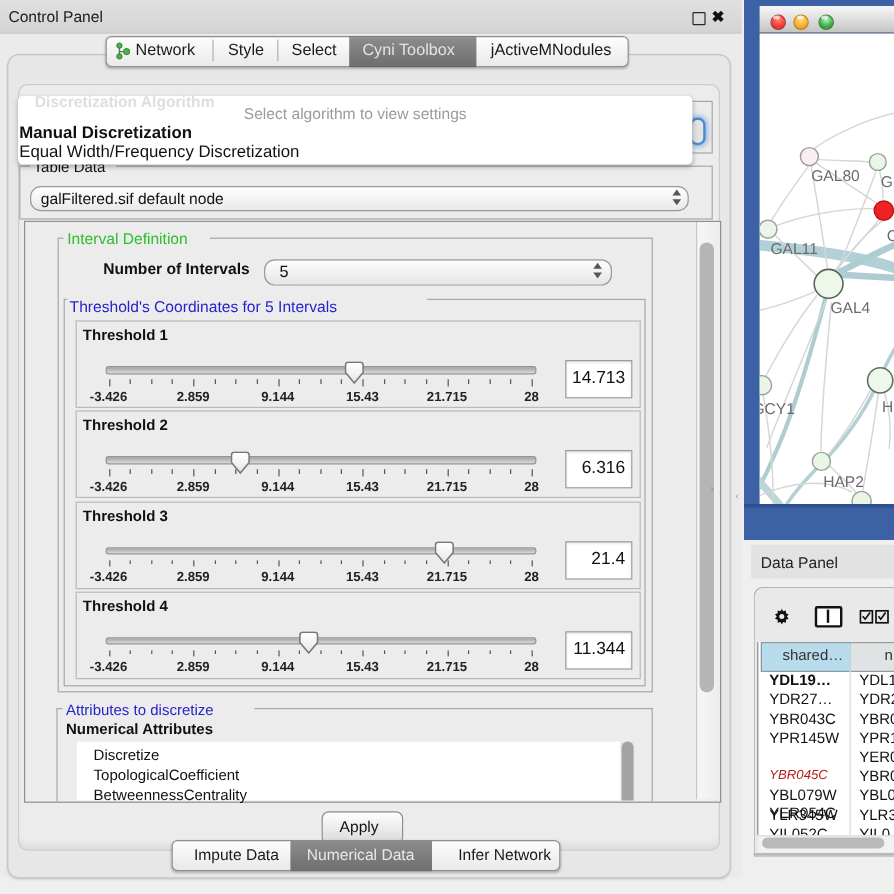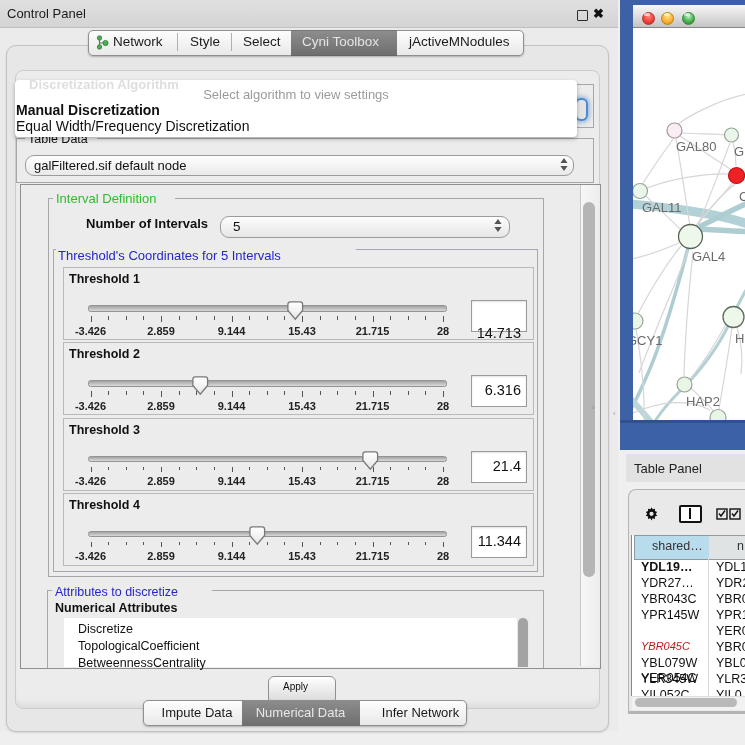--- a/index.html
+++ b/index.html
@@ -110,21 +110,21 @@
      <defs>
         <linearGradient id="tg0" x1="0" y1="0" x2="0" y2="1">
        <stop offset="0" stop-color="#ffffff"></stop>
           <stop offset="0.55" stop-color="#f2f2f2"></stop>
           <stop offset="1" stop-color="#e3e3e3"></stop>
         </linearGradient>
       </defs>
      <path d="M3.2 0.9 H13.3 Q15.6 0.9 15.6 3.2 V9.4 L8.25 18.2 L0.9 9.4 V3.2 Q0.9 0.9 3.2 0.9 Z" fill="url(#tg0)" stroke="#787878" stroke-width="1.3"></path>
    </svg>
     <div class="abs" style="left:470.5px;top:300px;width:56px;height:32px;background:#fff;border:1px solid #9a9a9a;box-sizing:border-box;box-shadow:inset 0 1px 2px rgba(0,0,0,0.12);"></div>
-    <div class="abs" style="left:420px;top:300px;width:101px;height:32px;line-height:31px;text-align:right;font-size:14.5px;color:#111;margin-top:18px;">14.713</div>
+    <div class="abs" style="left:420px;top:300px;width:101px;height:32px;line-height:31px;text-align:right;font-size:14.5px;color:#111;">14.713</div>
     <div class="abs" style="left:62.5px;top:342.3px;width:469px;height:71px;border:1px solid #b9b9b9;background:#ececec;"></div>
     <div class="abs" style="left:69px;top:347.3px;font-size:12.5px;font-weight:bold;color:#111;">Threshold 2</div>
     <div class="abs" style="left:88px;top:380.3px;width:357px;height:4.5px;border-radius:2.5px;background:linear-gradient(#a2a2a2,#dadada);border:0.5px solid #949494;"></div>
     <div class="abs" style="left:90.5px;top:391.3px;width:1px;height:5.5px;background:#555;"></div>
     <div class="abs" style="left:108.1px;top:391.3px;width:1px;height:3.5px;background:#555;"></div>
     <div class="abs" style="left:125.8px;top:391.3px;width:1px;height:3.5px;background:#555;"></div>
     <div class="abs" style="left:143.4px;top:391.3px;width:1px;height:3.5px;background:#555;"></div>
     <div class="abs" style="left:161.0px;top:391.3px;width:1px;height:5.5px;background:#555;"></div>
     <div class="abs" style="left:178.6px;top:391.3px;width:1px;height:3.5px;background:#555;"></div>
     <div class="abs" style="left:196.3px;top:391.3px;width:1px;height:3.5px;background:#555;"></div>
@@ -252,21 +252,21 @@
 <div class="abs" style="left:55px;top:601px;font-size:12.5px;font-weight:bold;color:#111;">Numerical Attributes</div>
 
 <div class="abs" style="left:64px;top:618px;width:453px;height:49px;background:#ffffff;"></div>
 <div class="abs" style="left:78px;top:622px;font-size:12.5px;color:#111;">Discretize</div>
 <div class="abs" style="left:78px;top:639px;font-size:12.5px;color:#111;">TopologicalCoefficient</div>
 <div class="abs" style="left:78px;top:656px;font-size:12.5px;color:#111;">BetweennessCentrality</div>
 <div class="abs" style="left:517px;top:618px;width:12px;height:49px;background:#e8e8e8;"></div>
 <div class="abs" style="left:518px;top:618px;width:10px;height:49px;background:#a3a3a3;border-radius:5px 5px 0 0;"></div>
 
 <div class="abs" style="left:268px;top:676px;width:66px;height:26px;background:linear-gradient(#ffffff,#d8d8d8);border:1px solid #8f8f8f;border-radius:6px;"></div>
-<div class="abs" style="left:283px;top:681px;font-size:10px;color:#111;">Apply</div>
+<div class="abs" style="left:283px;top:681px;font-size:13px;color:#111;">Apply</div>
 
 <div class="abs" style="left:143px;top:700px;width:324px;height:26px;background:linear-gradient(#fdfdfd,#e9e9e9);border:1px solid #8f8f8f;border-radius:5px;box-shadow:0 1px 2px rgba(0,0,0,0.25);box-sizing:border-box;"></div>
 <div class="abs" style="left:241.5px;top:700px;width:118px;height:26px;background:linear-gradient(#8d8d8d,#6e6e6e);"></div>
 <div class="abs" style="left:148px;top:705px;width:98px;text-align:center;font-size:13px;color:#1a1a1a;">Impute Data</div>
 <div class="abs" style="left:241.5px;top:705px;width:118px;text-align:center;font-size:13px;color:#e8e8e8;">Numerical Data</div>
 <div class="abs" style="left:359.5px;top:705px;width:122px;text-align:center;font-size:13px;color:#1a1a1a;">Infer Network</div>
 
 <div class="abs" style="left:15px;top:80px;width:562px;height:57px;background:#ffffff;border-radius:4px;box-shadow:0 2px 4px rgba(0,0,0,0.28);"></div>
 <div class="abs" style="left:29px;top:77px;font-size:13px;font-weight:bold;color:#dedede;">Discretization Algorithm</div>
 <div class="abs" style="left:15px;top:87px;width:562px;text-align:center;font-size:13px;color:#9b9b9b;">Select algorithm to view settings</div>
@@ -338,21 +338,21 @@
     <text x="9" y="184">GAL11</text>
     <text x="59" y="233">GAL4</text>
     <text x="102" y="315">H</text>
     <text x="-6" y="317">GCY1</text>
     <text x="53" y="378">HAP2</text>
   </g>
 </svg>
 </div>
 
 <div class="abs" style="left:626px;top:454px;width:119px;height:28px;background:#e2e2e2;"></div>
-<div class="abs" style="left:634px;top:461px;font-size:13px;color:#222;">Table Panel</div>
+<div class="abs" style="left:634px;top:461px;font-size:13px;color:#222;">Data Panel</div>
 
 <div class="abs" style="left:628px;top:489px;width:117px;height:223px;background:#e9e9e9;border:1px solid #b4b4b4;border-radius:8px 0 0 0;border-right:none;"></div>
 
 <svg class="abs" style="left:643px;top:505px;" width="17" height="18" viewBox="0 0 17 18">
   <path d="M8.5 2.2 L9.6 4.3 L12 3.7 L11.9 6.1 L14.2 6.9 L12.7 8.8 L14.2 10.7 L11.9 11.5 L12 13.9 L9.6 13.3 L8.5 15.4 L7.4 13.3 L5 13.9 L5.1 11.5 L2.8 10.7 L4.3 8.8 L2.8 6.9 L5.1 6.1 L5 3.7 L7.4 4.3 Z" fill="#111"></path>
   <circle cx="8.5" cy="8.8" r="2.1" fill="#e9e9e9"></circle>
 </svg>
 <div class="abs" style="left:679px;top:505px;width:19px;height:14px;border:2.5px solid #111;border-radius:2px;background:#fff;"></div>
 <div class="abs" style="left:688.5px;top:507.5px;width:2.5px;height:11px;background:#111;"></div>
 <svg class="abs" style="left:716px;top:508px;" width="26" height="12">

